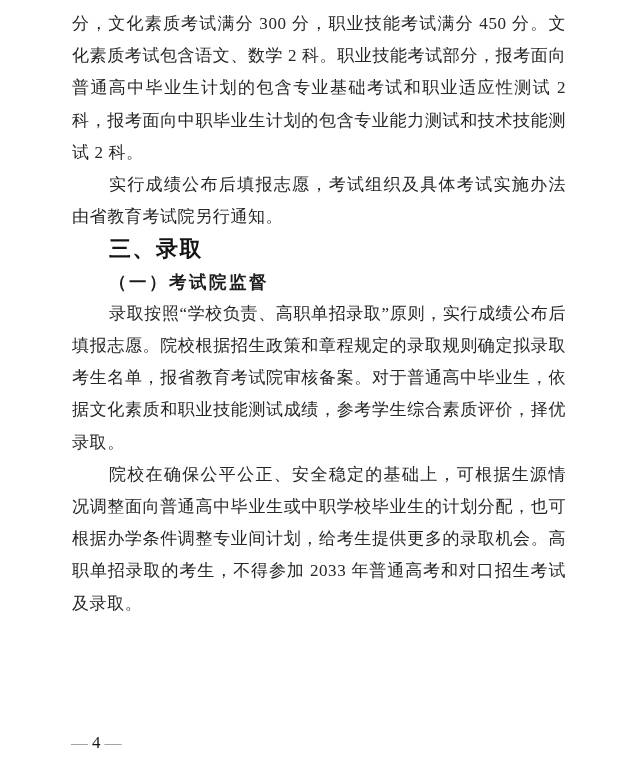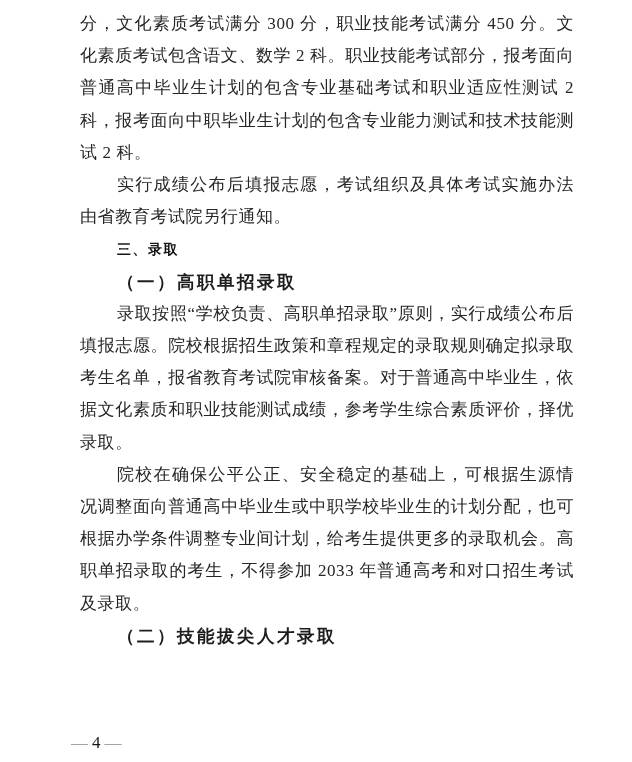--- a/index.html
+++ b/index.html
@@ -15,42 +15,42 @@
     color: #262626;
   }
   .page {
     position: relative;
     width: 632px;
     height: 762px;
     background: #ffffff;
   }
   .content {
     position: absolute;
-    left: 80px;
+    left: 72px;
     top: 8px;
     width: 494px;
   }
   .para {
     margin: 0;
     font-size: 17px;
     line-height: 32.2px;
     letter-spacing: 0.6px;
     text-align: justify;
     text-justify: inter-character;
     color: #262626;
   }
   .para.indent {
     text-indent: 37px;
   }
   .h-section {
     margin: 0;
     padding-left: 37px;
     font-family: "Liberation Sans", "DejaVu Sans", sans-serif;
     font-weight: 700;
-    font-size: 14px;
+    font-size: 22px;
     line-height: 32.2px;
     letter-spacing: 1.5px;
     color: #141414;
   }
   .h-sub {
     margin: 0;
     padding-left: 37px;
     font-weight: 700;
     font-size: 17.5px;
     line-height: 32.2px;
@@ -75,22 +75,21 @@
   }
 </style>
 </head>
 <body>
 
 <div class="page">
   <div class="content">
     <p class="para">分，文化素质考试满分 300 分，职业技能考试满分 450 分。文化素质考试包含语文、数学 2 科。职业技能考试部分，报考面向普通高中毕业生计划的包含专业基础考试和职业适应性测试 2 科，报考面向中职毕业生计划的包含专业能力测试和技术技能测试 2 科。</p>
     <p class="para indent">实行成绩公布后填报志愿，考试组织及具体考试实施办法由省教育考试院另行通知。</p>
     <h2 class="h-section">三、录取</h2>
-    <h3 class="h-sub">（一）高职单招录取</h3>
+    <h3 class="h-sub">（一）考试院监督</h3>
     <p class="para indent">录取按照“学校负责、高职单招录取”原则，实行成绩公布后填报志愿。院校根据招生政策和章程规定的录取规则确定拟录取考生名单，报省教育考试院审核备案。对于普通高中毕业生，依据文化素质和职业技能测试成绩，参考学生综合素质评价，择优录取。</p>
     <p class="para indent">院校在确保公平公正、安全稳定的基础上，可根据生源情况调整面向普通高中毕业生或中职学校毕业生的计划分配，也可根据办学条件调整专业间计划，给考生提供更多的录取机会。高职单招录取的考生，不得参加 2033 年普通高考和对口招生考试及录取。</p>
-    <h3 class="h-sub">（二）技能拔尖人才录取</h3>
   </div>
 
   <div class="footer">
     <span class="dash">—</span><span class="num">4</span><span class="dash">—</span>
   </div>
 </div>
 
 </body></html>

